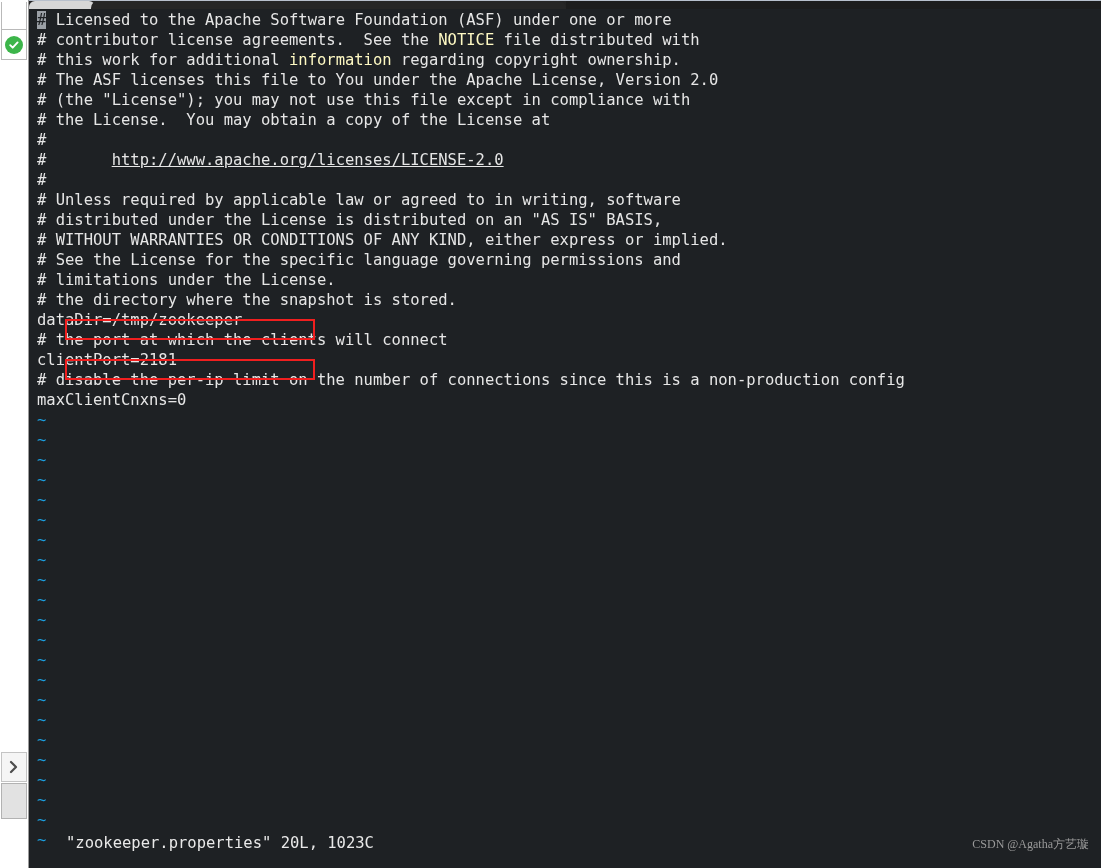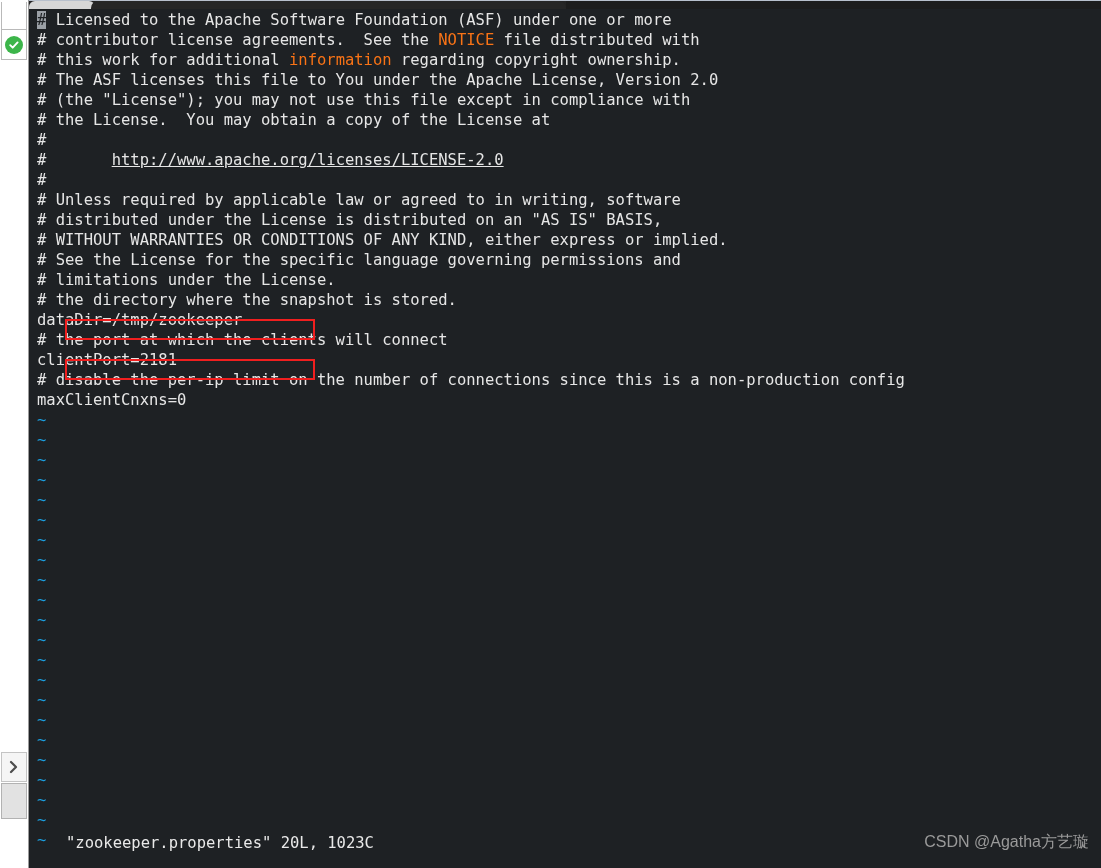--- a/index.html
+++ b/index.html
@@ -78,21 +78,21 @@
   .term-body {
     position: absolute; left: 8px; top: 1px; right: 0; top: 1px;
     font-family: "DejaVu Sans Mono", "Liberation Mono", monospace;
     font-size: 15.5px;
     line-height: 20px;
     color: #e6e6e6;
     white-space: pre;
     letter-spacing: 0px;
   }
   .line { height: 20px; white-space: pre; }
-  .c-cyan { color: #f97316; }
+  .c-cyan { color: #fef9c3; }
   .c-link { color: #e6e6e6; text-decoration: underline; margin-left: 28px; }
   .c-tilde { color: #1b9fe0; }
   .cursor-blk {
     background: #9ba0a6; color: #1e2124;
   }
 
   
   .annot {
     position: absolute;
     border: 2px solid #f01f1f;
@@ -103,22 +103,22 @@
 
   
   .statusline {
     position: absolute; left: 37px; bottom: 15px;
     font-family: "DejaVu Sans Mono", "Liberation Mono", monospace;
     font-size: 15.5px; line-height: 20px; color: #e9e9e9; white-space: pre;
   }
   
   .watermark {
     position: absolute; right: 12px; bottom: 15px;
-    font-family: Liberation Sans, sans-serif;
-    font-size: 16px; color: #9a9a9a; white-space: pre;
+    font-family: Liberation Serif, serif;
+    font-size: 12px; color: #9a9a9a; white-space: pre;
   }
 </style>
 </head>
 <body>
 
 <div id="root">
 
   <div class="sidebar">
     <div class="sb-box-top"></div>
     <div class="sb-box-check">

